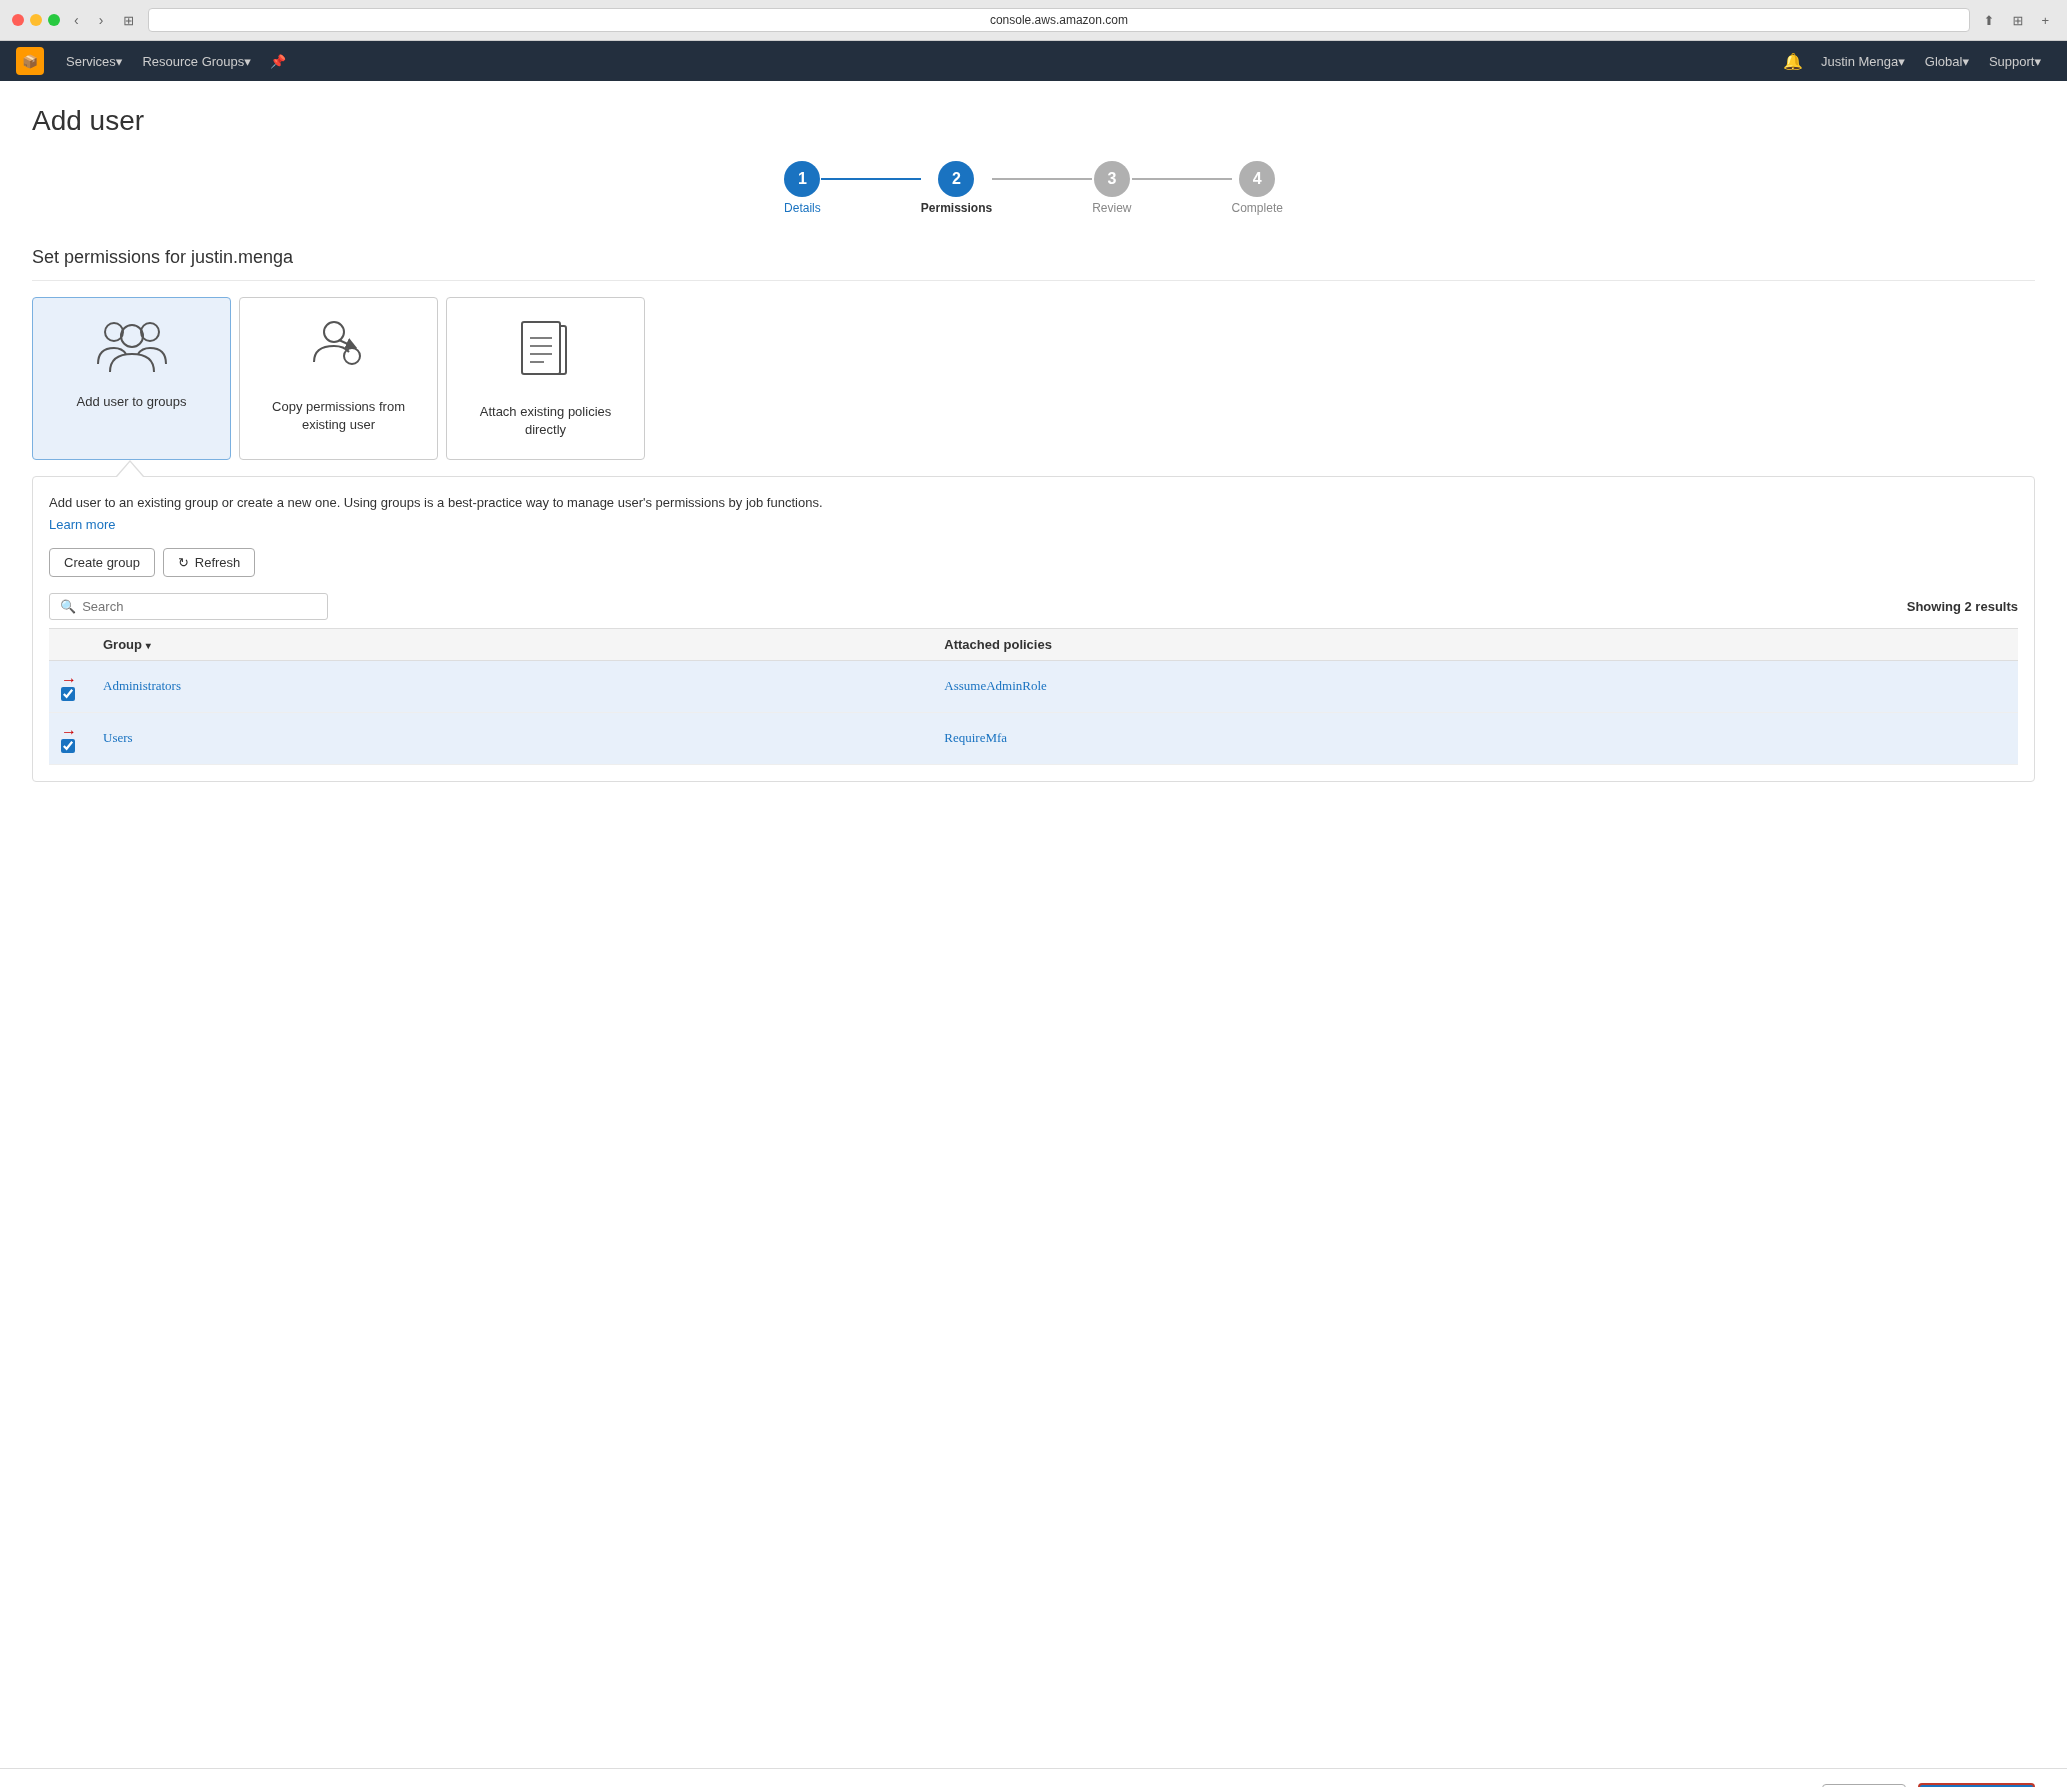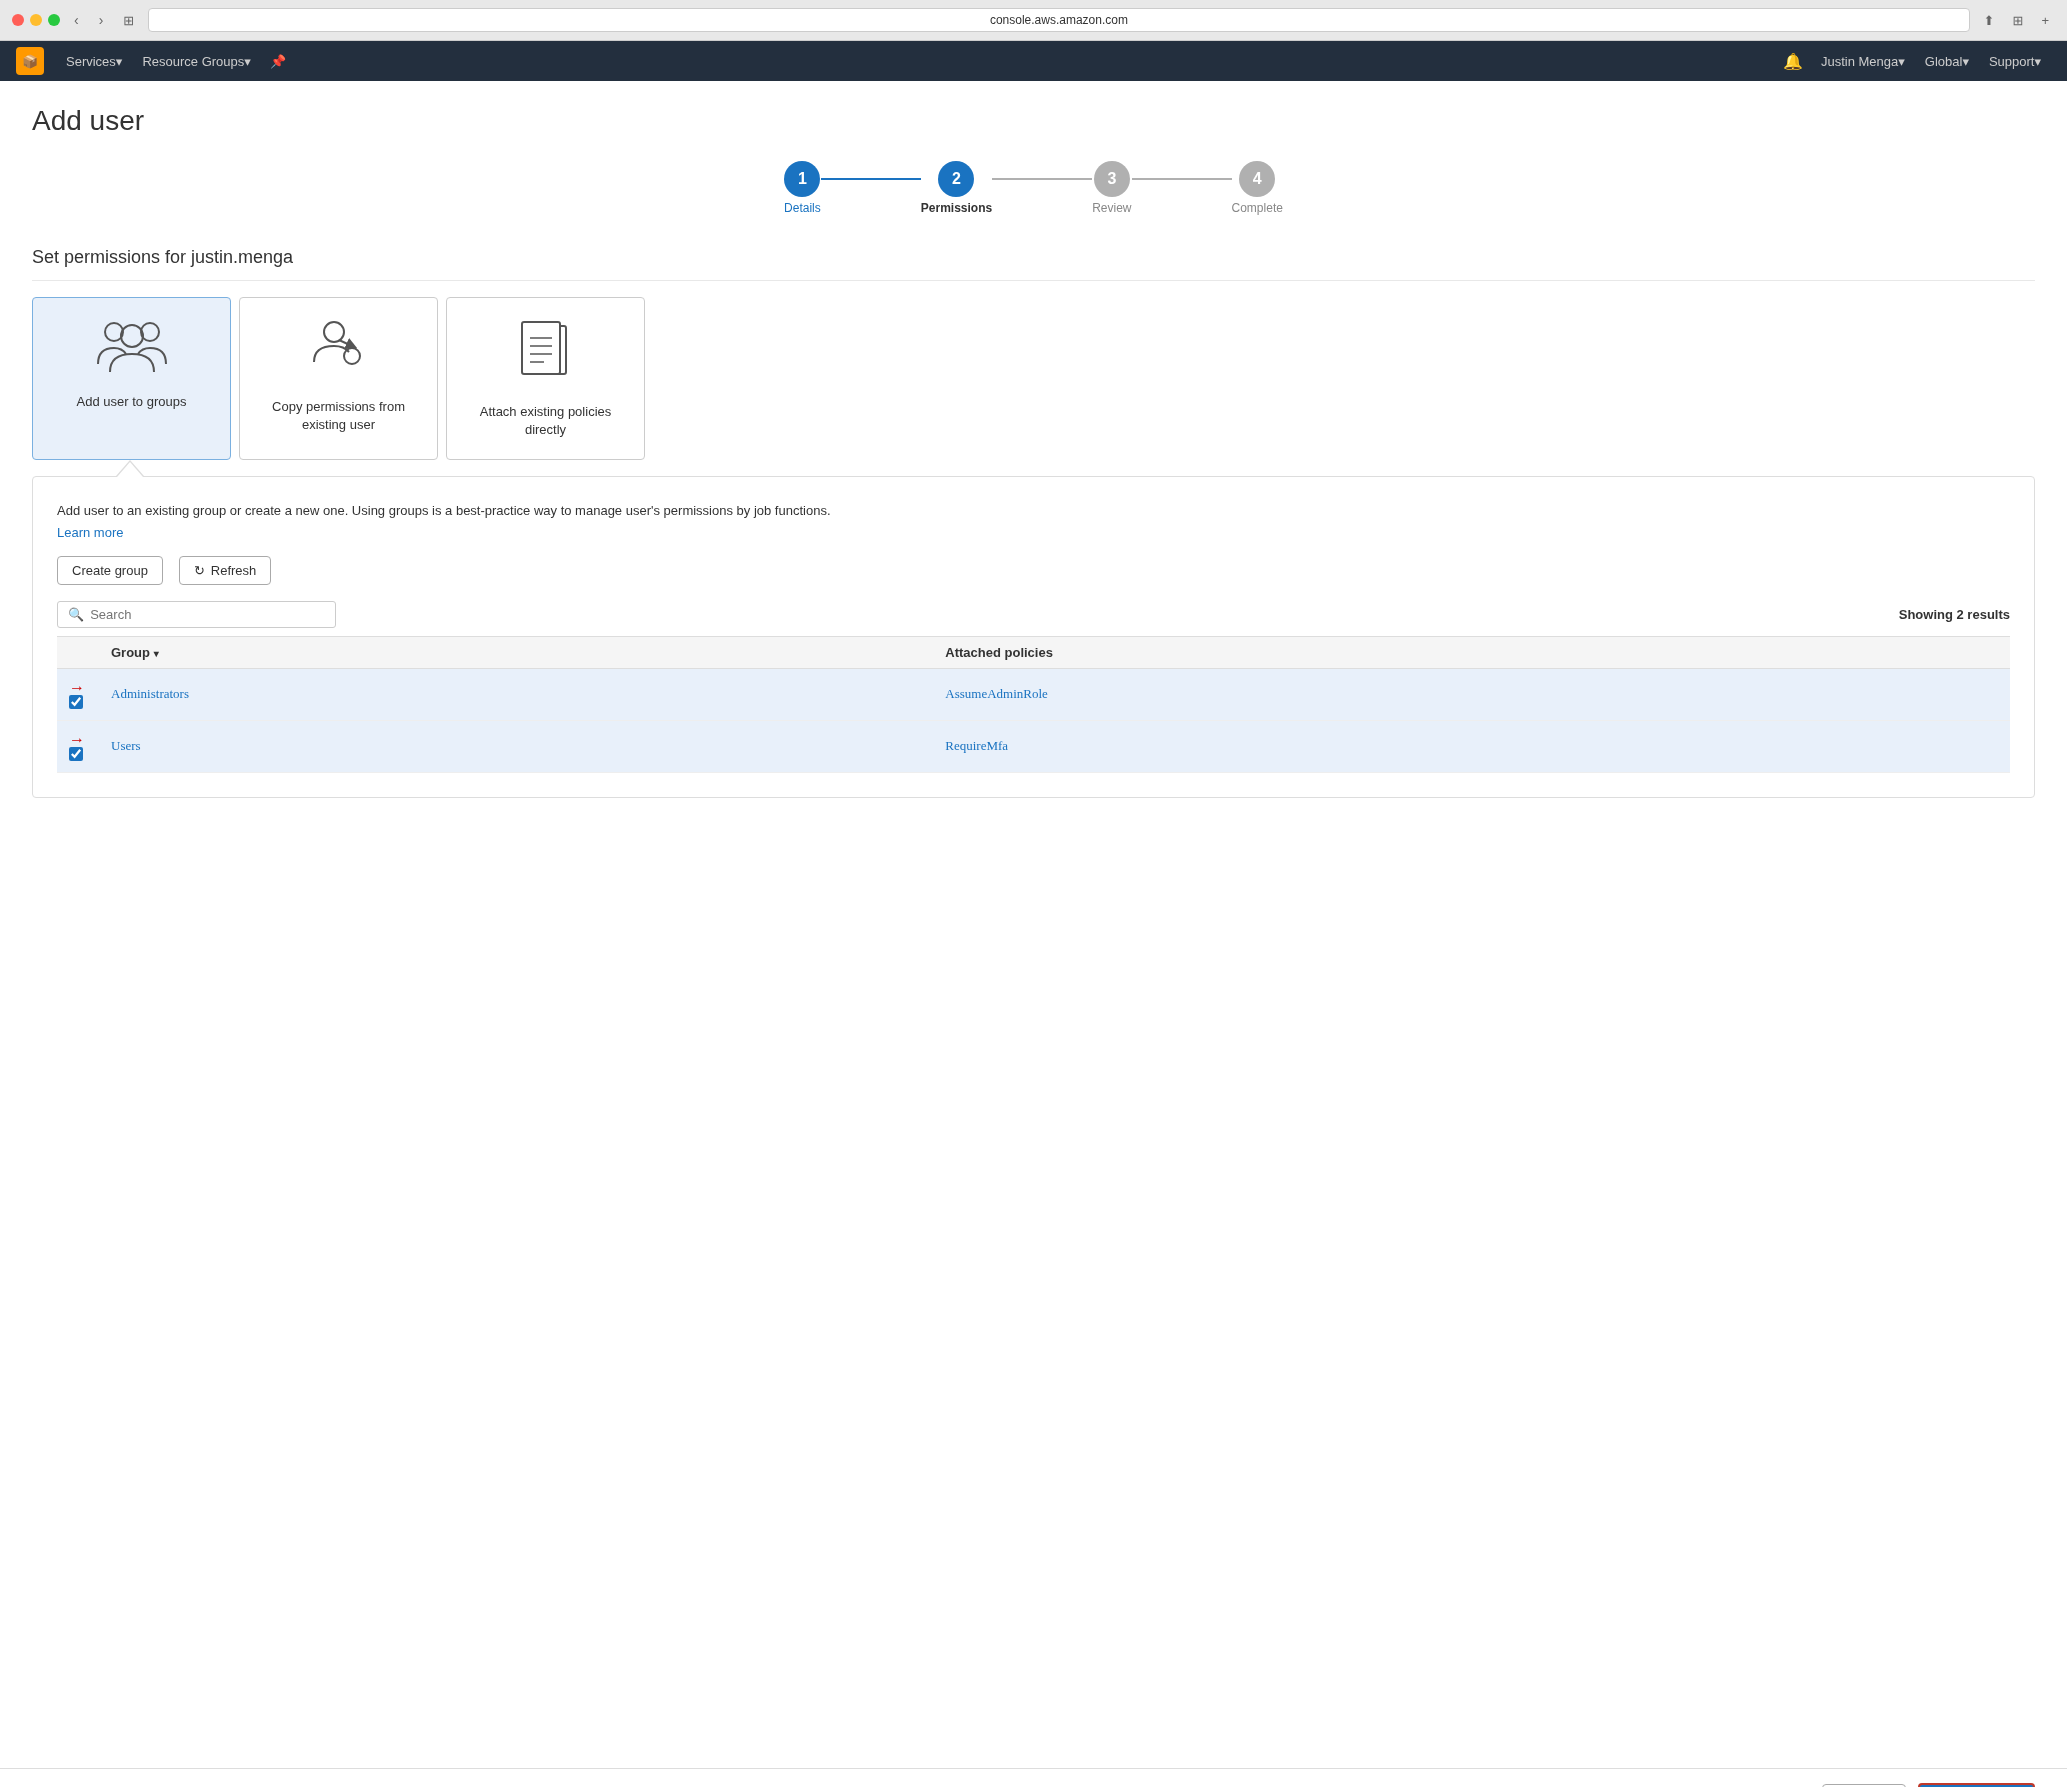--- a/index.html
+++ b/index.html
@@ -54,24 +54,24 @@
     .permission-option.selected { background: #e8f0fa; border-color: #7ab0e0; }
     .permission-option-icon { font-size: 48px; margin-bottom: 12px; color: #555; line-height: 1; }
     .permission-option-label { font-size: 13px; color: #333; line-height: 1.4; }
 
     
     .panel-arrow-container { position: relative; height: 16px; margin-bottom: 0; }
     .panel-arrow { width: 0; height: 0; border-left: 14px solid transparent; border-right: 14px solid transparent; border-bottom: 16px solid #ddd; position: absolute; left: 84px; }
     .panel-arrow-inner { width: 0; height: 0; border-left: 13px solid transparent; border-right: 13px solid transparent; border-bottom: 15px solid white; position: absolute; left: 85px; top: 2px; }
 
     
-    .group-panel { border: 1px solid #ddd; border-radius: 4px; padding: 24px; margin-top: 0; }
+    .group-panel { border: 1px solid #ddd; border-radius: 4px; padding: 16px; margin-top: 0; }
     .group-panel-desc { font-size: 13px; color: #333; margin-bottom: 4px; line-height: 1.5; }
     .learn-more { color: #1a73c1; text-decoration: none; font-size: 13px; }
-    .panel-actions { display: flex; gap: 16px; margin: 16px 0; align-items: flex-end; }
+    .panel-actions { display: flex; gap: 8px; margin: 16px 0; align-items: flex-end; }
     .btn-default { background: white; border: 1px solid #aaa; border-radius: 4px; padding: 6px 14px; font-size: 13px; cursor: pointer; display: flex; align-items: center; gap: 6px; color: #333; }
 
     
     .search-container { display: flex; align-items: center; background: white; border: 1px solid #ccc; border-radius: 3px; padding: 5px 10px; width: 279px; }
     .search-icon-char { color: #888; margin-right: 6px; font-size: 13px; }
     .search-input { border: none; outline: none; font-size: 13px; width: 100%; }
     .search-row { display: flex; align-items: center; justify-content: space-between; margin-bottom: 0; }
     .results-count { font-size: 13px; font-weight: bold; color: #333; }
 
     

